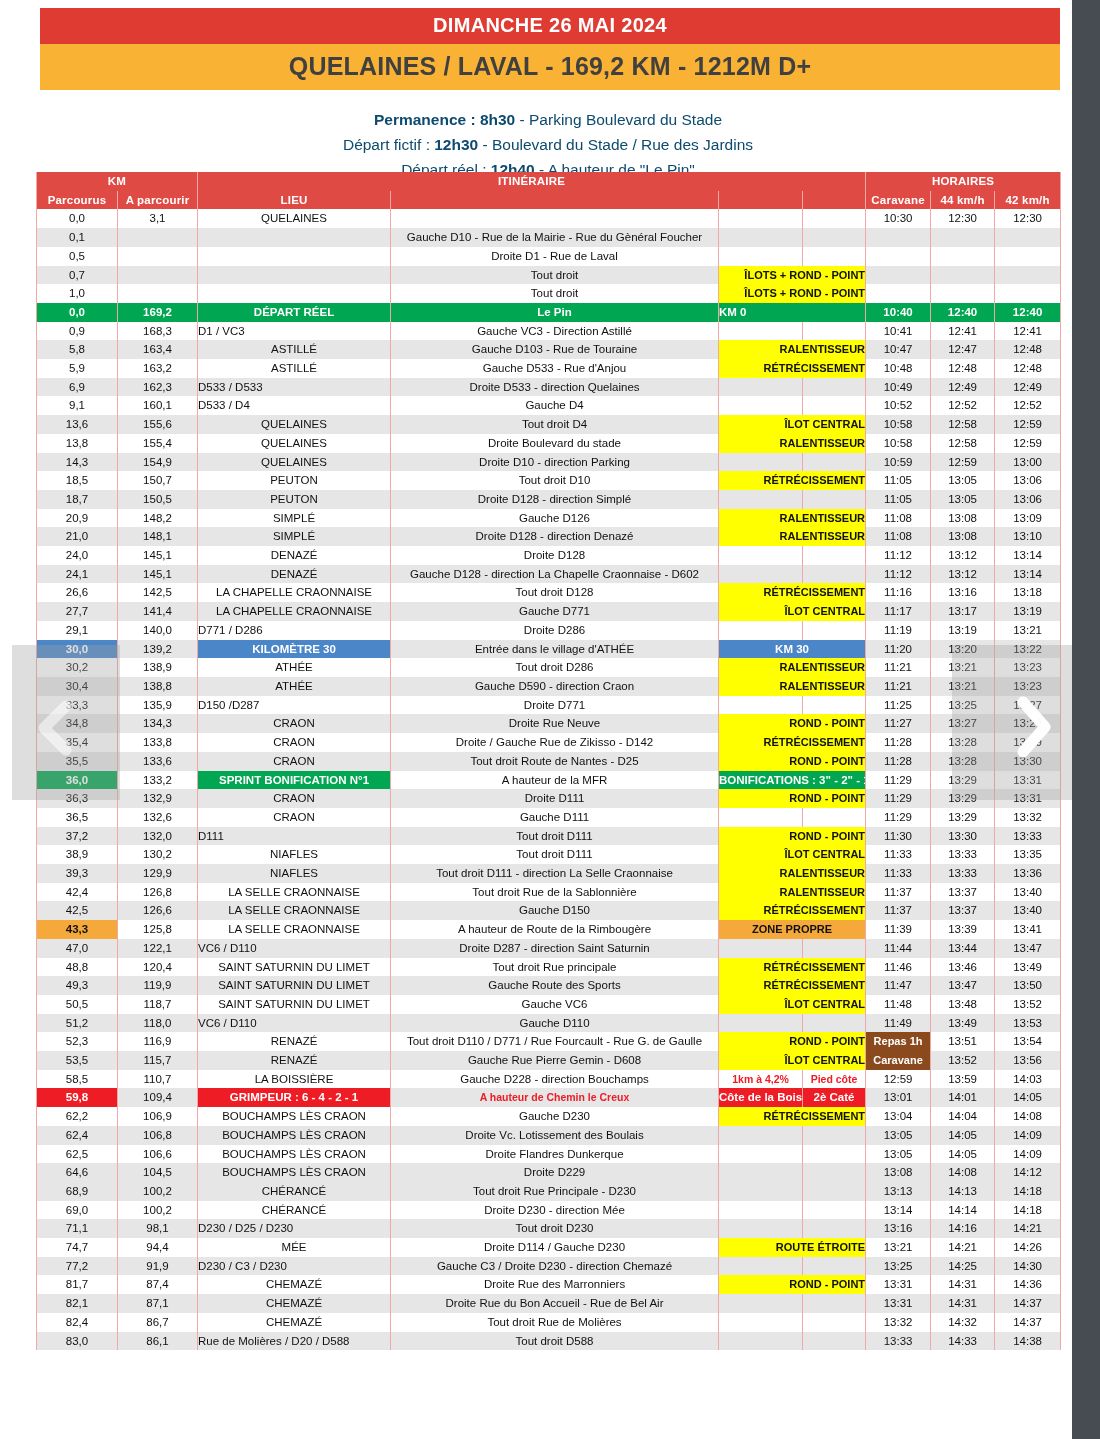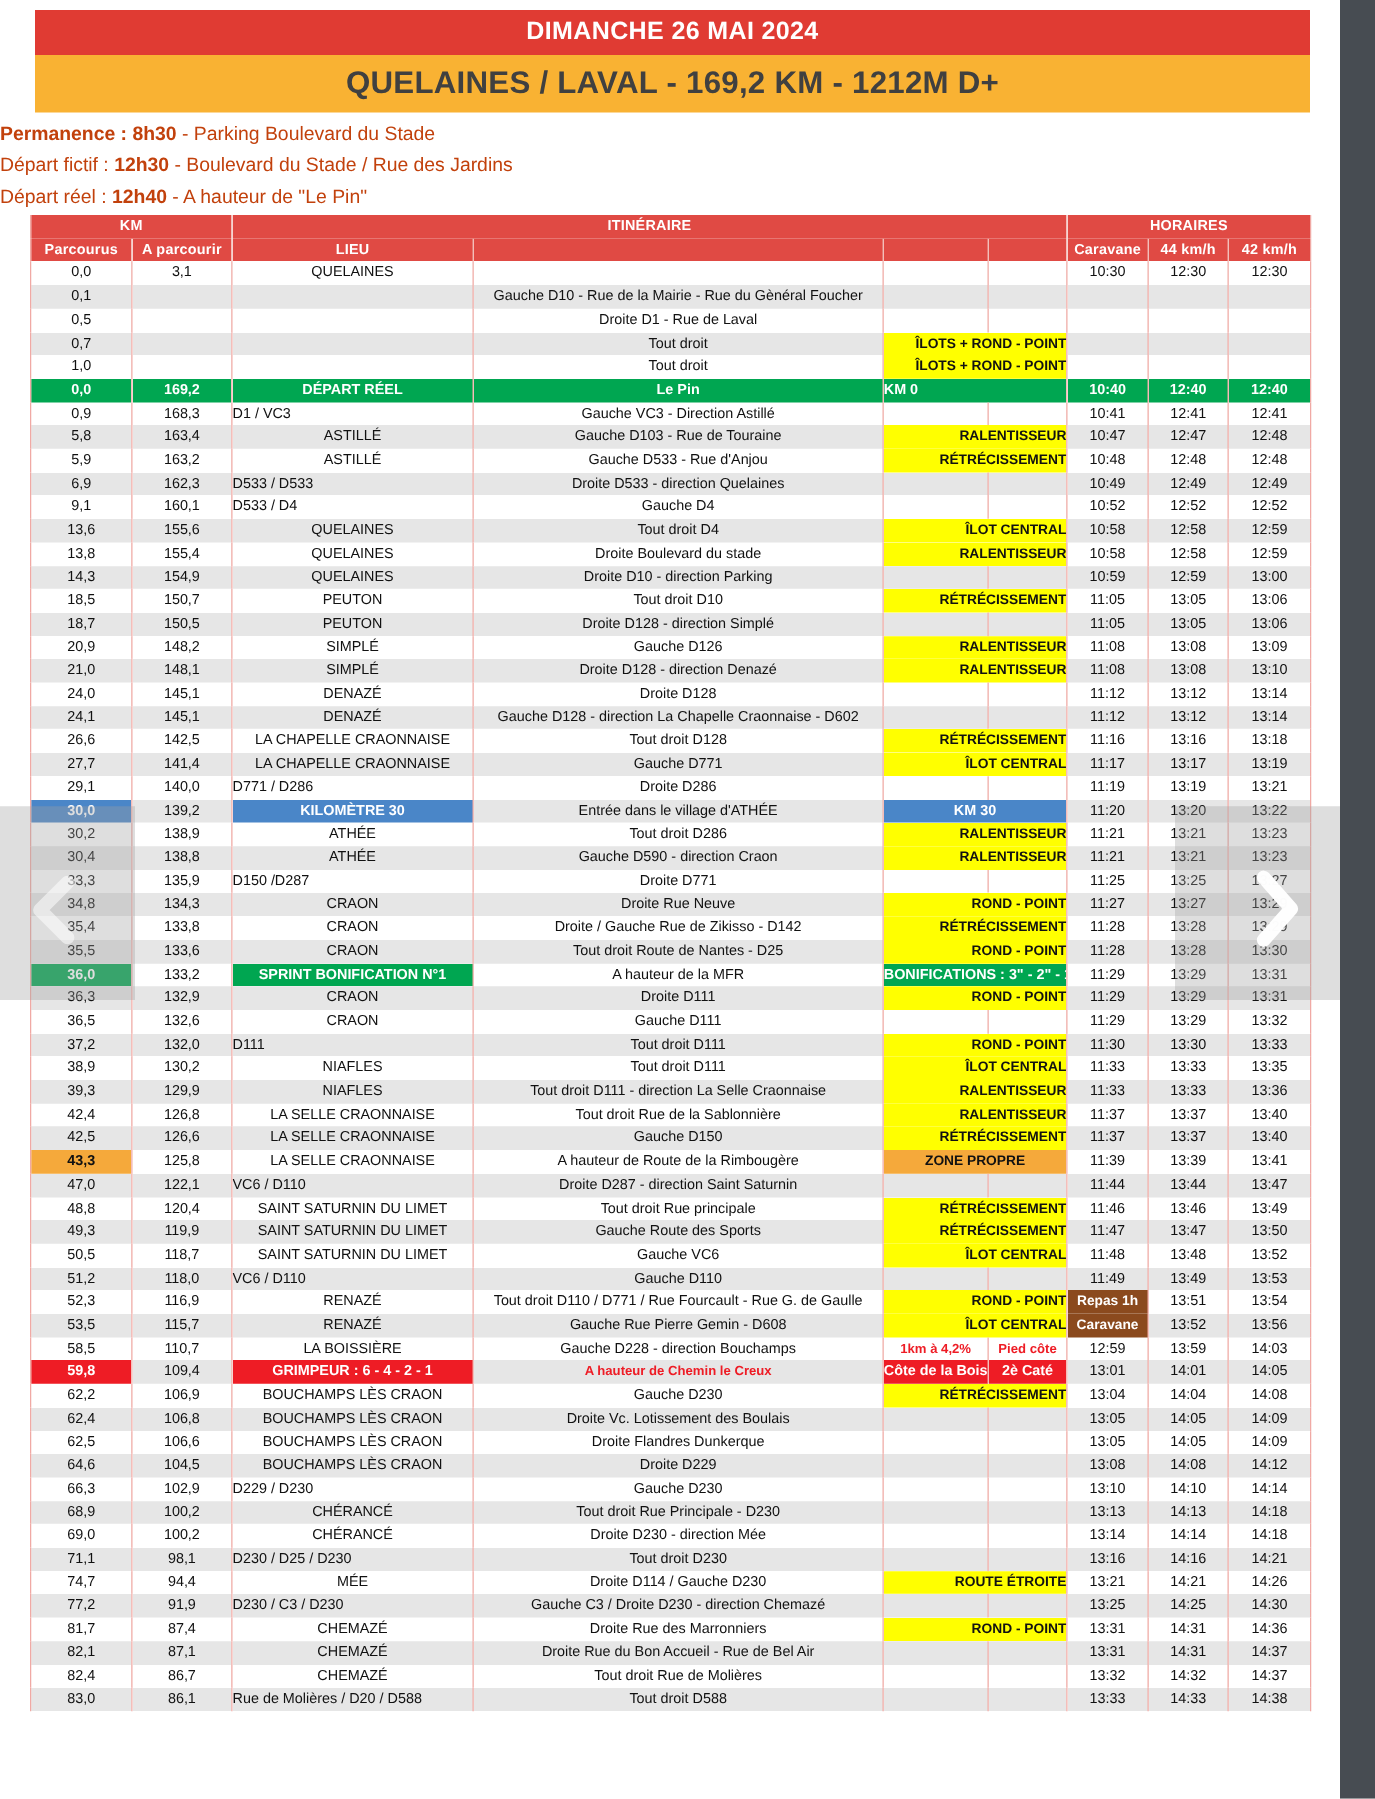--- a/index.html
+++ b/index.html
@@ -11,39 +11,39 @@
     overflow:hidden;
     position:relative;
   }
 
   
   #right-gutter{
     position:absolute; top:0; right:0; width:28px; height:1439px;
     background:#474c52;
   }
   #page-sheet{
-    position:absolute; top:0; left:0; width:1072px; height:1439px;
+    position:absolute; top:0; left:12px; width:1072px; height:1439px;
     background:#fff; overflow:hidden;
   }
 
   
   .banner-wrap{ margin:8px 24px 0 28px; }
   .banner-red{
     background:#e03b33; color:#fff; text-align:center;
     font-weight:bold; font-size:20px; letter-spacing:.3px;
     padding:7px 0 8px; line-height:1.05;
   }
   .banner-orange{
     background:#f9b233; color:#404040; text-align:center;
     font-weight:bold; font-size:25px; letter-spacing:.2px;
     padding:9px 0 11px; line-height:1.05;
   }
 
   
-  .intro{ margin:5px 0 0 0; text-align:left; color:#c2410c; }
+  .intro{ margin:17px 0 0 0; text-align:center; color:#0c4a6e; }
   .intro div{ font-size:15.5px; line-height:25px; }
   .intro b{ font-weight:bold; }
 
   
   #roadbook{
     position:absolute; left:24px; top:172px;
     width:1024px;
     border-collapse:collapse;
     table-layout:fixed;
     font-size:11.5px;
@@ -695,31 +695,20 @@
           <td class="c">64,6</td>
           <td class="c">104,5</td>
           <td class="c">BOUCHAMPS LÈS CRAON</td>
           <td class="c">Droite D229</td>
           <td class="c"></td>
           <td class="c"></td>
           <td class="c">13:08</td>
           <td class="c">14:08</td>
           <td class="c">14:12</td>
         </tr>
-        <tr class="odd">
-          <td class="c">66,3</td>
-          <td class="c">102,9</td>
-          <td class="l">D229 / D230</td>
-          <td class="c">Gauche D230</td>
-          <td class="c"></td>
-          <td class="c"></td>
-          <td class="c">13:10</td>
-          <td class="c">14:10</td>
-          <td class="c">14:14</td>
-        </tr>
         <tr class="even">
           <td class="c">68,9</td>
           <td class="c">100,2</td>
           <td class="c">CHÉRANCÉ</td>
           <td class="c">Tout droit Rue Principale - D230</td>
           <td class="c"></td>
           <td class="c"></td>
           <td class="c">13:13</td>
           <td class="c">14:13</td>
           <td class="c">14:18</td>

